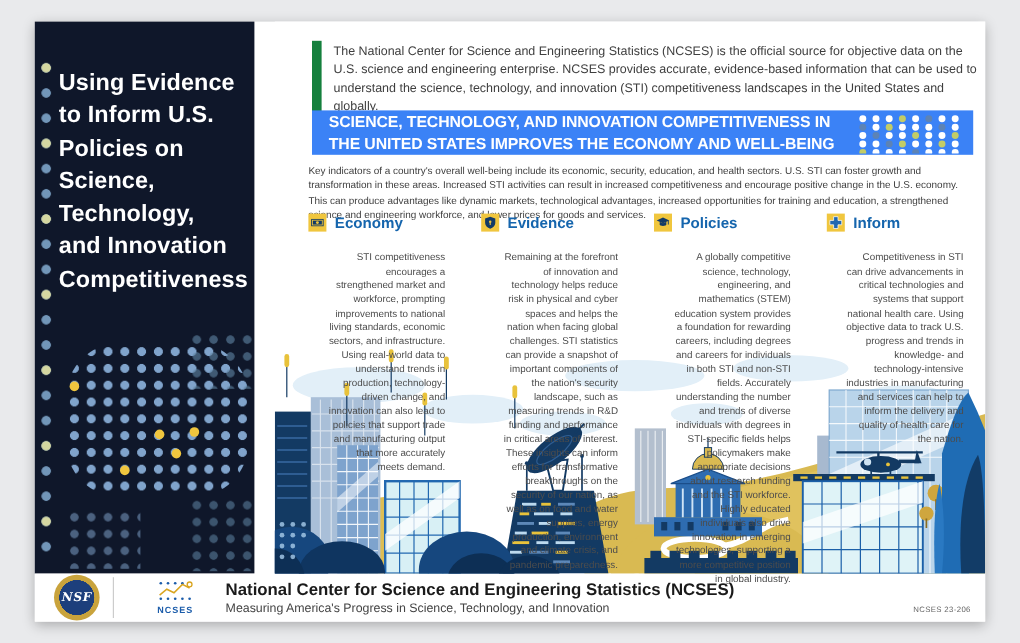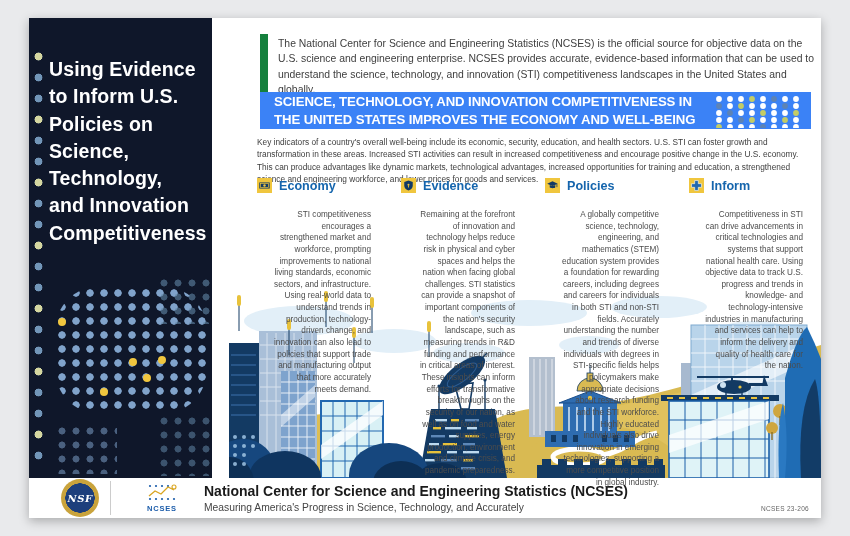--- a/index.html
+++ b/index.html
@@ -33,21 +33,21 @@
   .overview{position:absolute;left:28px;top:118px;width:556px;margin:0;font-size:8.3px;line-height:1.5;color:#3e3e3e;}
   .columns{position:absolute;left:28px;top:160px;width:562px;display:flex;gap:14px;z-index:2;text-align:right;}
   .col{width:130px;}
   .col-head{display:flex;align-items:center;margin-bottom:6px;}
   .col-icon{width:15px;height:15px;background:#f0c63e;display:inline-flex;align-items:center;justify-content:center;flex:0 0 auto;}
   .col-title{margin:0 0 0 7px;font-size:12.6px;font-weight:bold;color:#1565ad;}
   .col-text{margin:16px;font-size:8.2px;line-height:1.42;color:#4c4c4c;}
   .city{position:absolute;left:0;top:265px;width:592px;height:195px;z-index:1;}
 
   
-  .footer{position:absolute;left:0;top:460px;width:792px;height:40px;background:#ffffff;display:flex;align-items:center;padding-left:32px;box-sizing:border-box;}
+  .footer{position:absolute;left:0;top:460px;width:792px;height:40px;background:#ffffff;display:flex;align-items:center;padding-left:16px;box-sizing:border-box;}
   .nsf-logo{width:38px;height:38px;border-radius:50%;background:radial-gradient(circle,#1d3f7c 0 54%,#c9a33c 55% 100%);
     display:flex;align-items:center;justify-content:center;flex:0 0 auto;}
   .nsf-logo span{color:#ffffff;font-family:"DejaVu Serif",serif;font-style:italic;font-weight:bold;font-size:10px;letter-spacing:.5px;}
   .logo-divider{width:1px;height:34px;background:#cccccc;margin:0 11px;}
   .ncses-logo{display:flex;flex-direction:column;align-items:center;flex:0 0 auto;margin-left:24px;}
   .ncses-logo span{color:#1b5caa;font-weight:bold;font-size:7.5px;letter-spacing:.8px;margin-top:1px;}
   .footer-text{margin-left:26px;}
   .org{font-size:14px;font-weight:bold;color:#1a1a1a;line-height:1.35;}
   .tagline{font-size:10.3px;color:#444444;line-height:1.35;}
   .doc-number{position:absolute;right:12px;top:487px;font-size:6.5px;color:#666666;letter-spacing:.3px;}
@@ -470,19 +470,19 @@
               <circle cx="22" cy="16" r="1.1"></circle>
               <circle cx="28" cy="16" r="1.1"></circle>
           </g>
           <polyline points="3,13 9,8 15,11 22,4 28,7" fill="none" stroke="#d9a520" stroke-width="1.3"></polyline>
           <circle cx="28" cy="4" r="2" fill="none" stroke="#d9a520" stroke-width="1.1"></circle>
         </svg>
         <span>NCSES</span>
       </div>
       <div class="footer-text">
         <div class="org">National Center for Science and Engineering Statistics (NCSES)</div>
-        <div class="tagline">Measuring America's Progress in Science, Technology, and Accurately</div>
+        <div class="tagline">Measuring America's Progress in Science, Technology, and Innovation</div>
       </div>
     </footer>
     <div class="doc-number">NCSES 23-206</div>
 
   </div>
 </div>
 
 </body></html>

